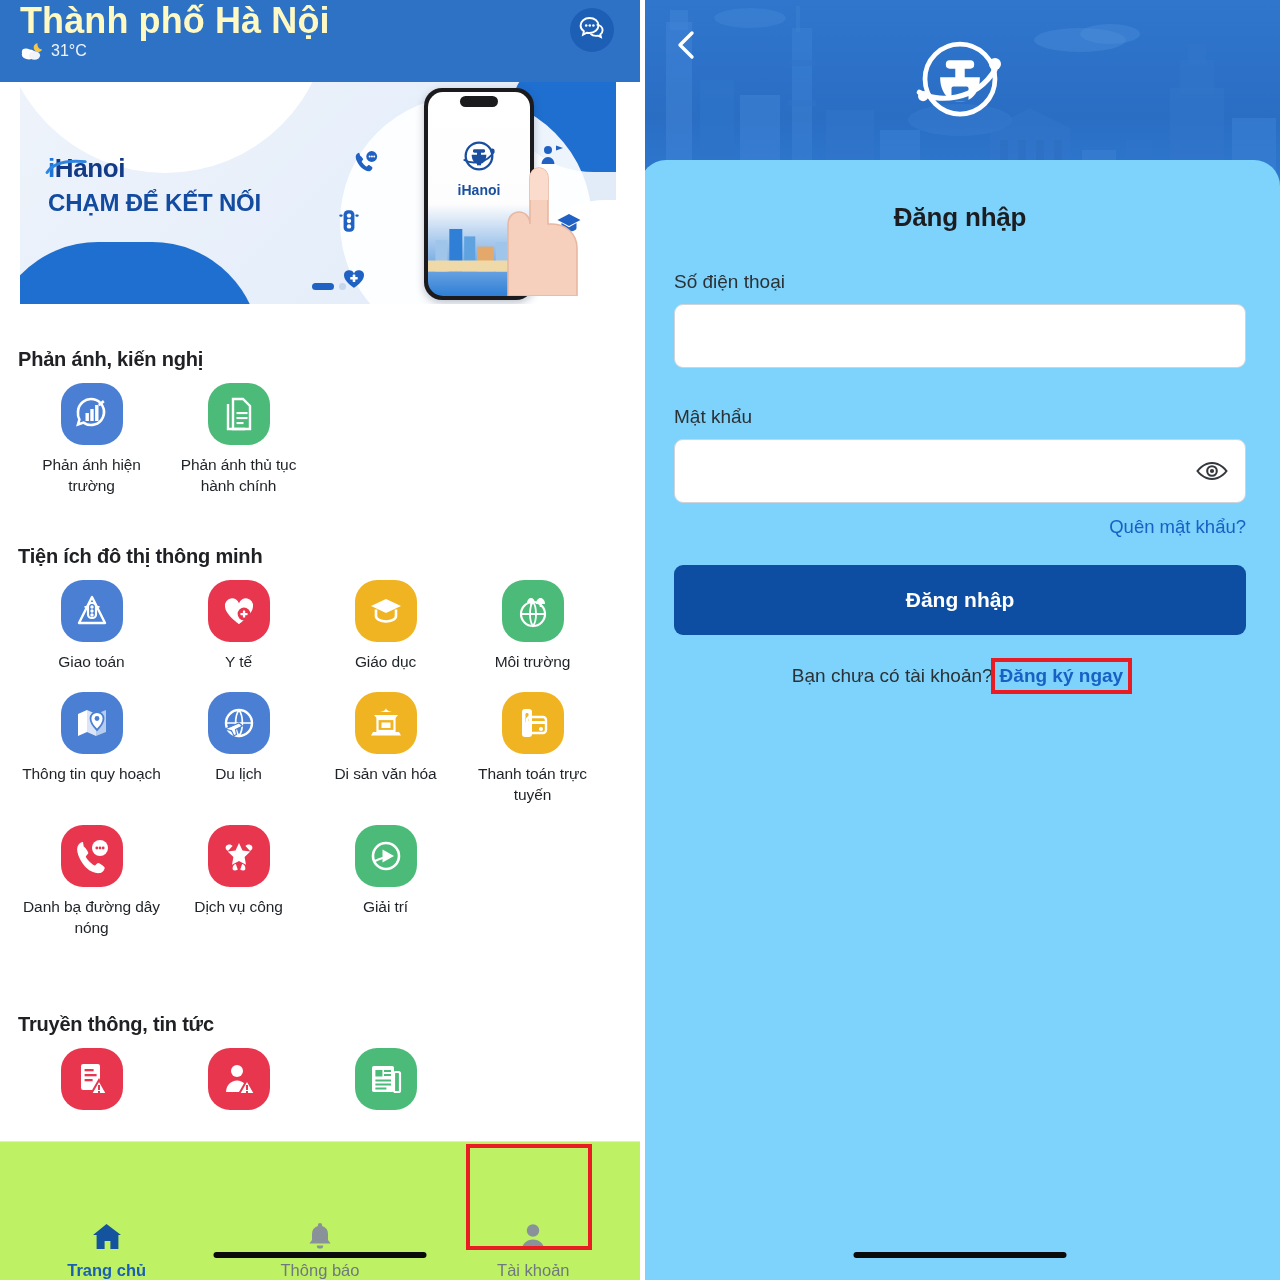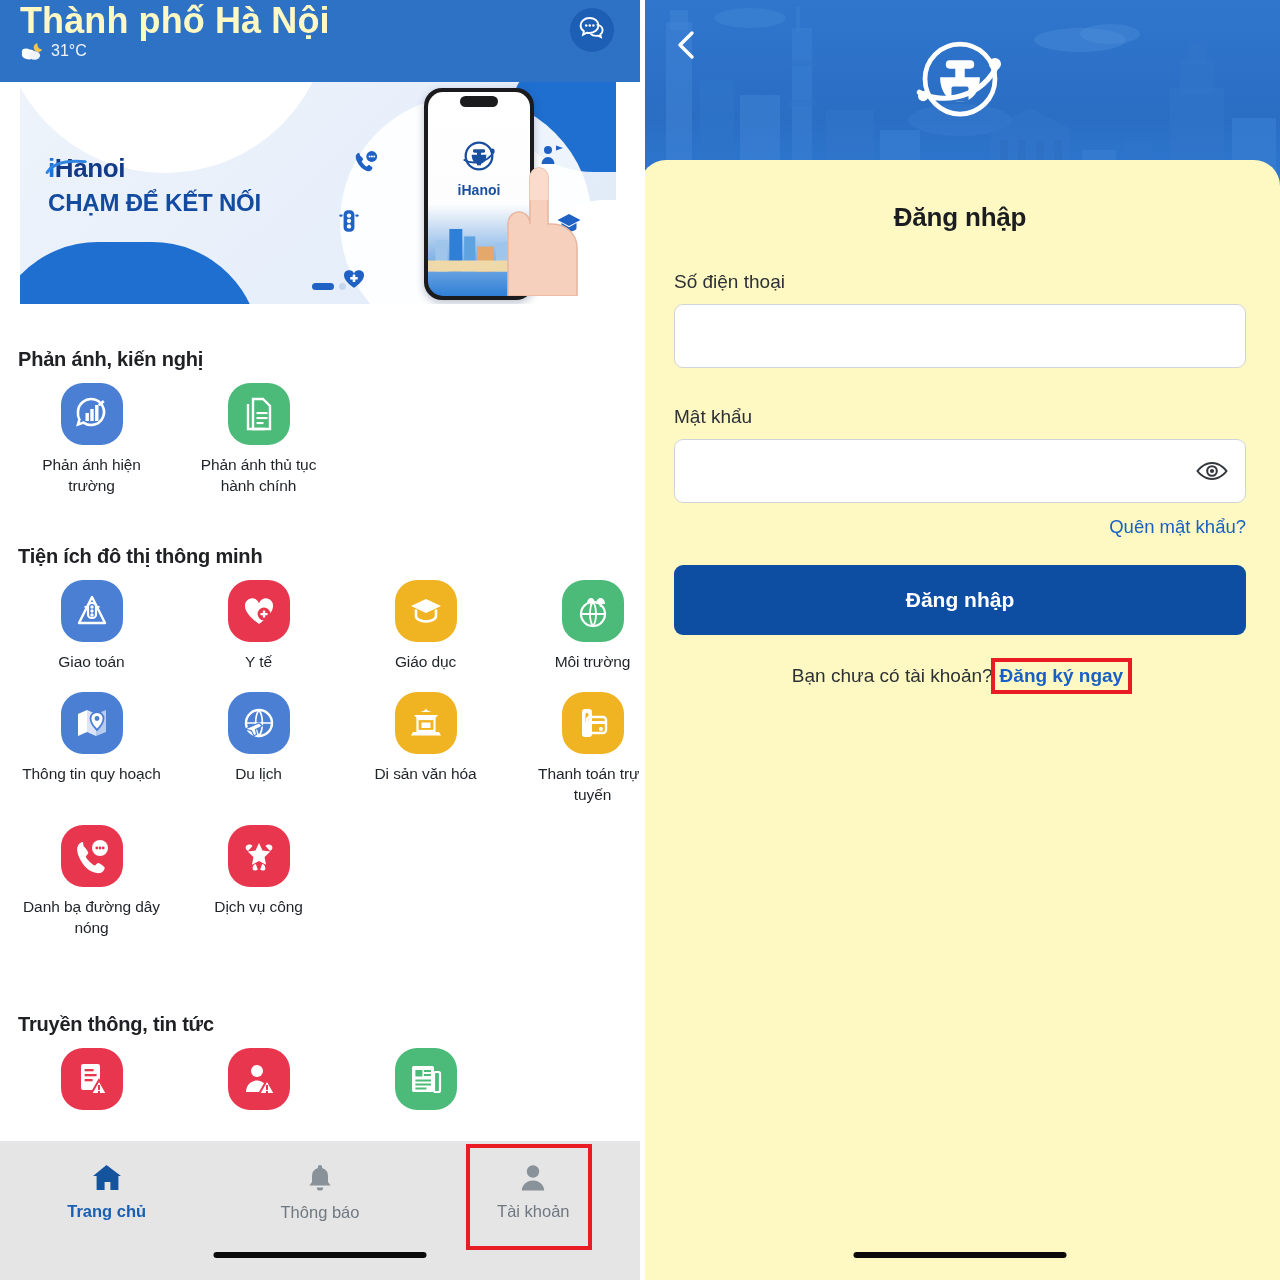--- a/index.html
+++ b/index.html
@@ -129,21 +129,21 @@
 
   
   .section {
     padding: 0 18px;
   }
   .section-title {
     font-size: 20px; font-weight: 700; color: #202124;
     letter-spacing: -0.2px;
   }
   .grid {
-    display: grid; gap: 0 20px; margin-top: 10px;
+    display: grid; gap: 0 0; margin-top: 10px;
   }
   .grid-3 { grid-template-columns: repeat(3, 147px); }
   .grid-4 { grid-template-columns: repeat(4, 147px); }
   .tile {
     display: flex; flex-direction: column; align-items: center;
     width: 147px; padding-top: 2px;
   }
   .tile-icon {
     width: 62px; height: 62px; border-radius: 22px;
     display: flex; align-items: center; justify-content: center;
@@ -154,23 +154,23 @@
     letter-spacing: -0.1px;
   }
   .sec-1 { position: absolute; top: 348px; left: 0; width: 640px; }
   .sec-2 { position: absolute; top: 545px; left: 0; width: 640px; }
   .sec-3 { position: absolute; top: 1013px; left: 0; width: 640px; }
 
   
   .bottom-nav {
     position: absolute; bottom: 0; left: 0;
     width: 640px; height: 139px;
-    background: #e5e5e5;
+    background: #bef264;
     border-top: 1px solid #e3e6ea;
-    display: flex; align-items: flex-start; padding-top: 22px;
+    display: flex; align-items: flex-end; padding-top: 22px;
   }
   .nav-item {
     flex: 1; display: flex; flex-direction: column;
     align-items: center; gap: 7px;
   }
   .nav-label { font-size: 16.5px; font-weight: 400; }
   .nav-active .nav-label { color: #1a5fb4; font-weight: 700; }
   .nav-idle .nav-label { color: #6f7880; }
   .home-indicator {
     position: absolute; bottom: 22px; left: 50%; transform: translateX(-50%);
@@ -194,21 +194,21 @@
   .back-chevron {
     position: absolute; top: 28px; left: 30px; z-index: 6;
     width: 34px; height: 34px;
   }
   .brand-logo {
     position: absolute; top: 28px; left: 50%; transform: translateX(-50%);
     z-index: 6;
   }
   .login-card {
     position: absolute; top: 160px; left: 0;
-    width: 640px; height: 1120px; background: #fef9c3;
+    width: 640px; height: 1120px; background: #7dd3fc;
     border-radius: 26px 26px 0 0;
     padding: 42px 34px 0 34px;
   }
   .login-title {
     text-align: center; font-size: 26px; font-weight: 700;
     color: #1b1d20; letter-spacing: -0.2px;
   }
   .field-label {
     font-size: 19px; color: #2c3136; margin-top: 38px; margin-bottom: 11px;
     font-weight: 400;
@@ -550,20 +550,30 @@
               <path d="M19 6l3.5 7.4 7.8 1-5.7 5.5 1.4 7.9L19 24l-7 3.8 1.4-7.9L7.7 14.4l7.8-1z" fill="#fff"></path>
               <path d="M6 9c2-2 5-2 6.5 0L8 14c-2-1-3-3-2-5z" fill="#fff"></path>
               <path d="M32 9c-2-2-5-2-6.5 0l4.5 5c2-1 3-3 2-5z" fill="#fff"></path>
               <path d="M13 33c-1-2.6.3-5.3 2.8-6l2 5.6c-1.6 1.2-4 1-4.8.4z" fill="#fff"></path>
               <path d="M25 33c1-2.6-.3-5.3-2.8-6l-2 5.6c1.6 1.2 4 1 4.8.4z" fill="#fff"></path>
             </svg>
           </div>
           <div class="tile-label">Dịch vụ công</div>
         </div>
 
+        <div class="tile">
+          <div class="tile-icon" style="background:#4cbb79;">
+            <svg width="38" height="38" viewBox="0 0 38 38">
+              <circle cx="19" cy="19" r="13" fill="none" stroke="#fff" stroke-width="2.6"></circle>
+              <path d="M15.5 12.5 27 19l-11.5 6.5z" fill="#fff"></path>
+              <path d="M8 24c4-2 9-4 15-4" fill="none" stroke="#fff" stroke-width="2.2"></path>
+            </svg>
+          </div>
+          <div class="tile-label">Giải trí</div>
+        </div>
       </div>
     </div>
 
     <div class="section sec-3">
       <div class="section-title">Truyền thông, tin tức</div>
       <div class="grid grid-3">
 
         <div class="tile">
           <div class="tile-icon" style="background:#e8364f;">
             <svg width="38" height="38" viewBox="0 0 38 38">

